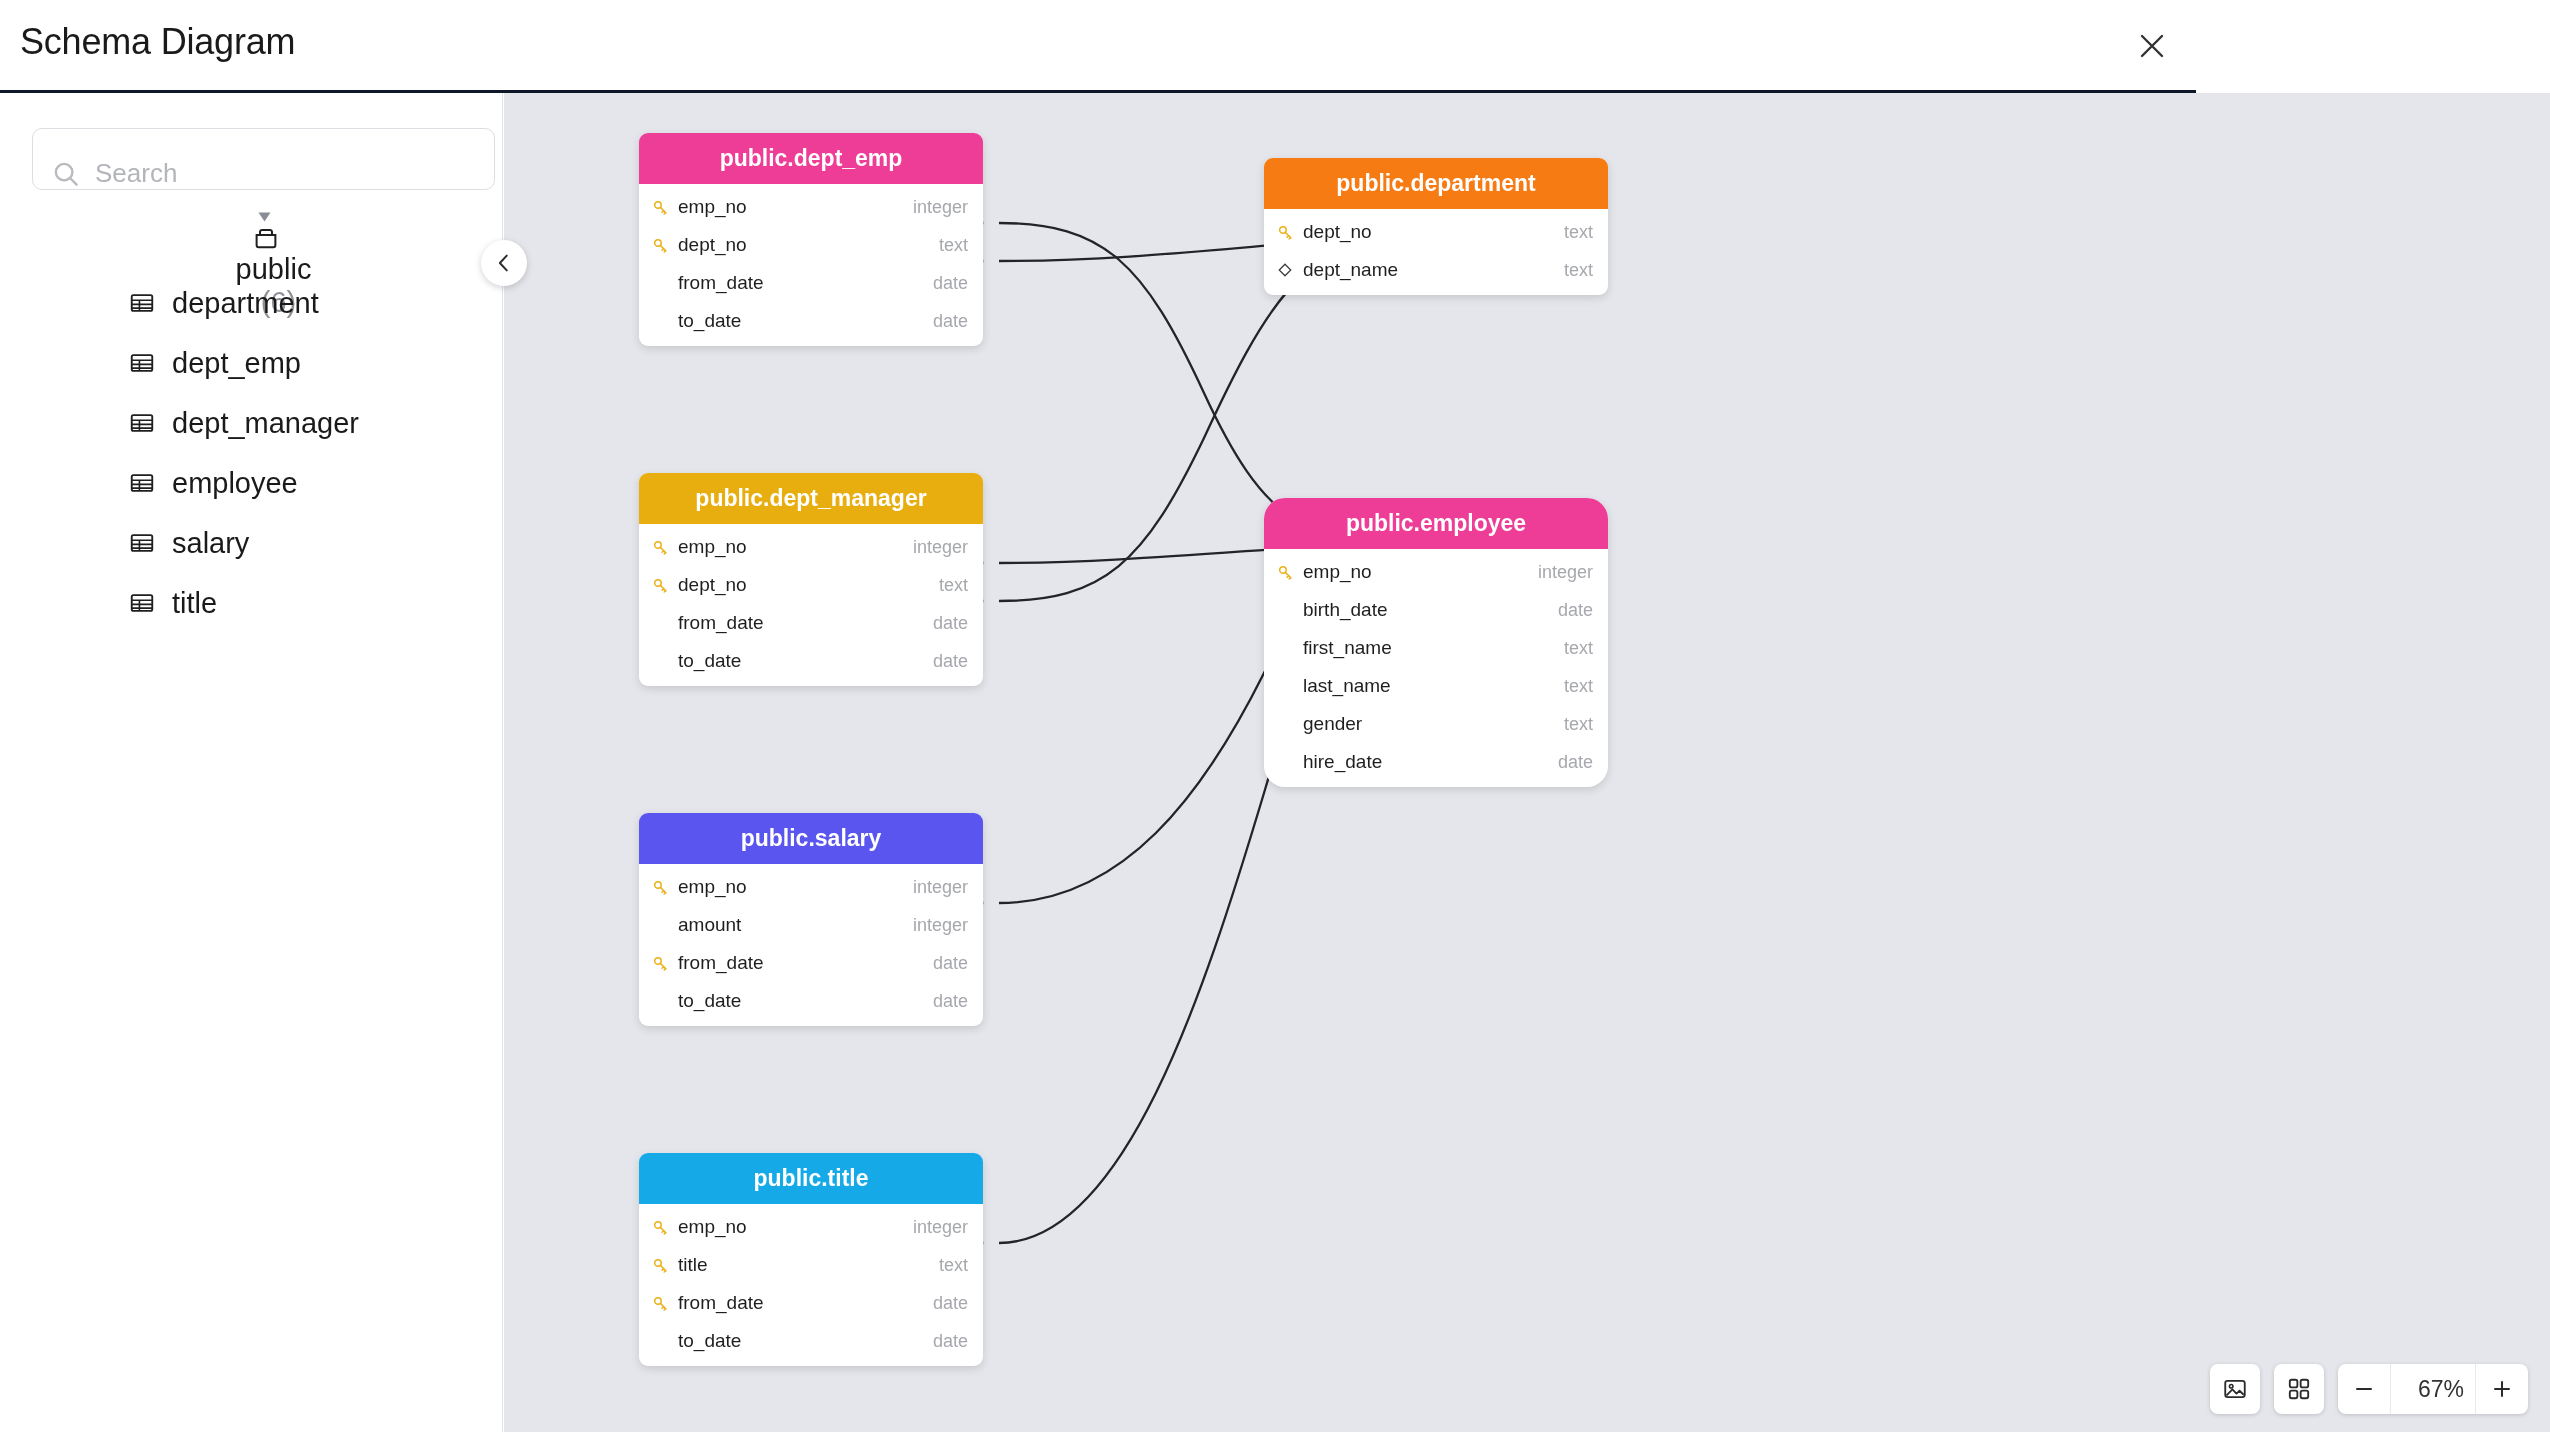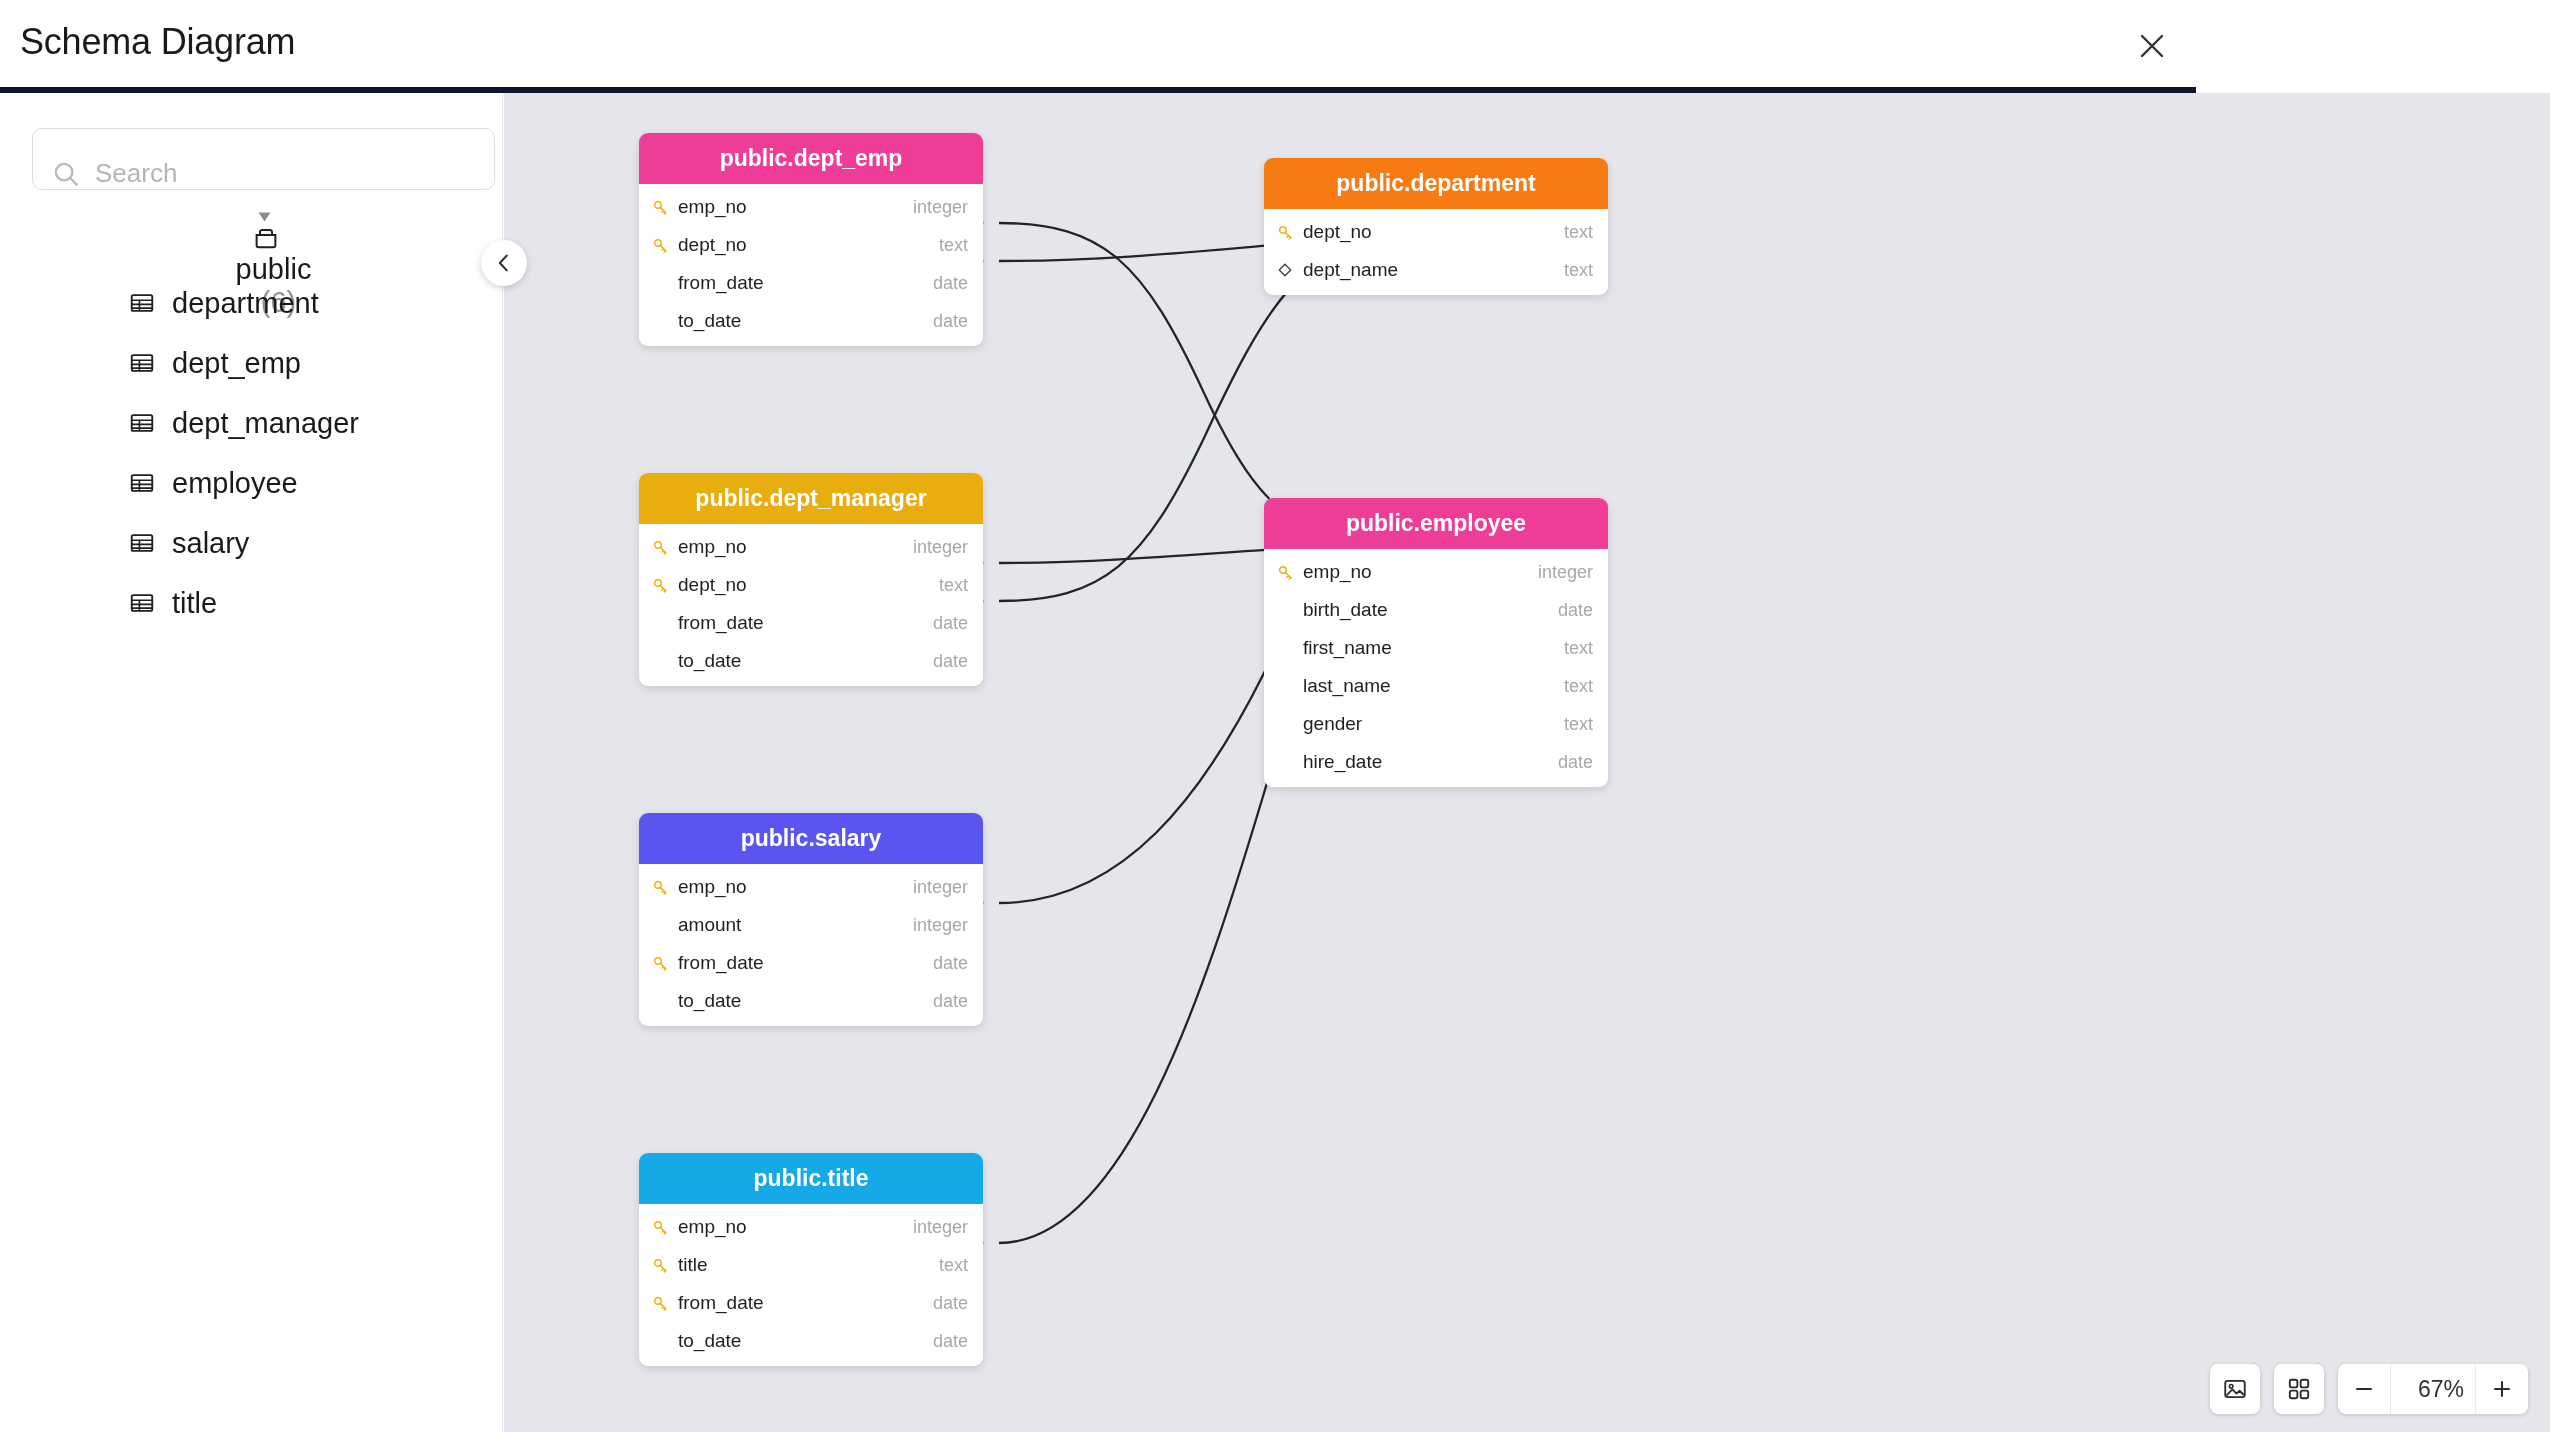--- a/index.html
+++ b/index.html
@@ -9,21 +9,21 @@
     font-family: "Liberation Sans", sans-serif;
     background: #ffffff;
     overflow: hidden;
   }
 
   
   .topbar {
     position: absolute; top: 0; left: 0;
     width: 2196px; height: 93px;
     background: #ffffff;
-    border-bottom: 6px solid #0f172a;
+    border-bottom: 3px solid #0f172a;
   }
   .app-title {
     position: absolute; left: 20px; top: 21px;
     font-size: 36px; font-weight: 400; color: #1a1a1a;
     letter-spacing: -0.2px;
   }
   .close-btn {
     position: absolute; right: 20px; top: 22px;
     width: 48px; height: 48px;
     display: flex; align-items: center; justify-content: center;
@@ -362,21 +362,21 @@
        <span class="col-name">from_date</span>
        <span class="col-type">date</span>
      </div>
           <div class="col">
        <span class="col-key"></span>
        <span class="col-name">to_date</span>
        <span class="col-type">date</span>
      </div>
         </div>
       </div>
-      <div class="node" style="left: 760px; top: 405px;">
+      <div class="node" style="left: 760px; top: 405px; border-radius: 21px;">
         <div class="node-head" style="background:#ed3d96">public.employee</div>
      <div class="node-body">
           <div class="col">
        <span class="col-key">
               <svg width="17" height="17" viewBox="0 0 24 24">
               <circle cx="8.4" cy="8.4" r="4.6" stroke="#eab117" stroke-width="2.1" fill="none"></circle>
               <path d="M11.6 11.6 L19.6 19.6 M16.4 16.4 L14.2 18.6 M19.2 19.2 L17.2 21.2" stroke="#eab117" stroke-width="2.1" fill="none" stroke-linecap="round"></path>
             </svg>
             </span>
        <span class="col-name">emp_no</span>

